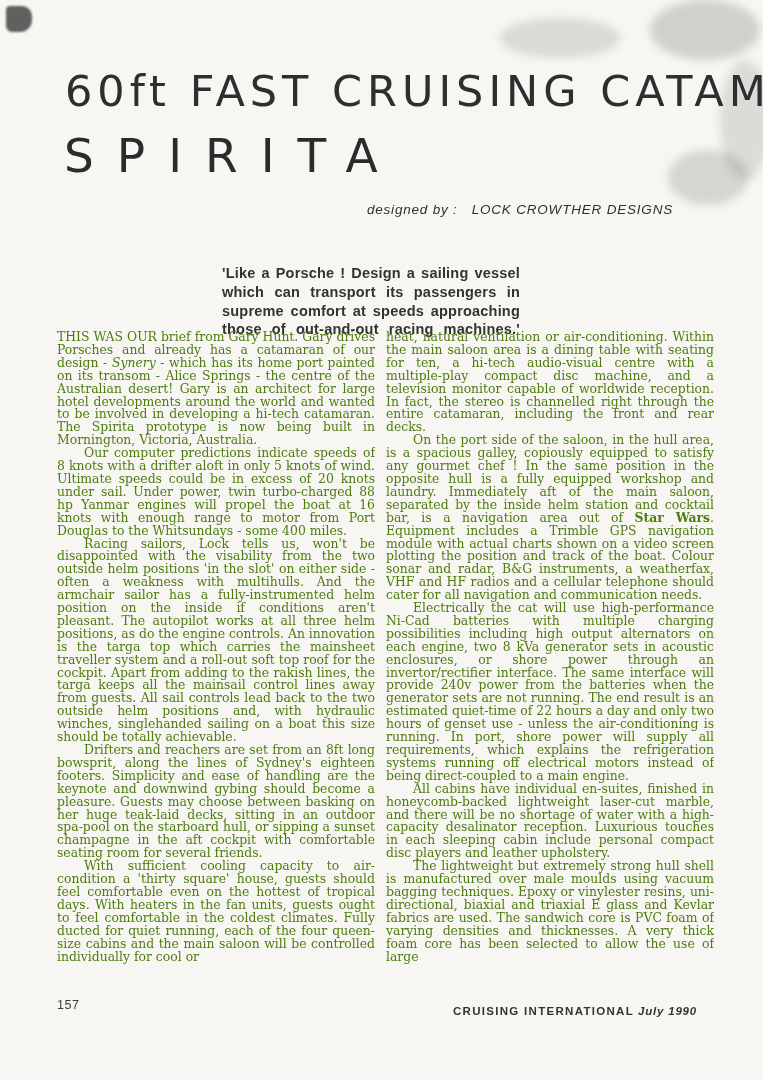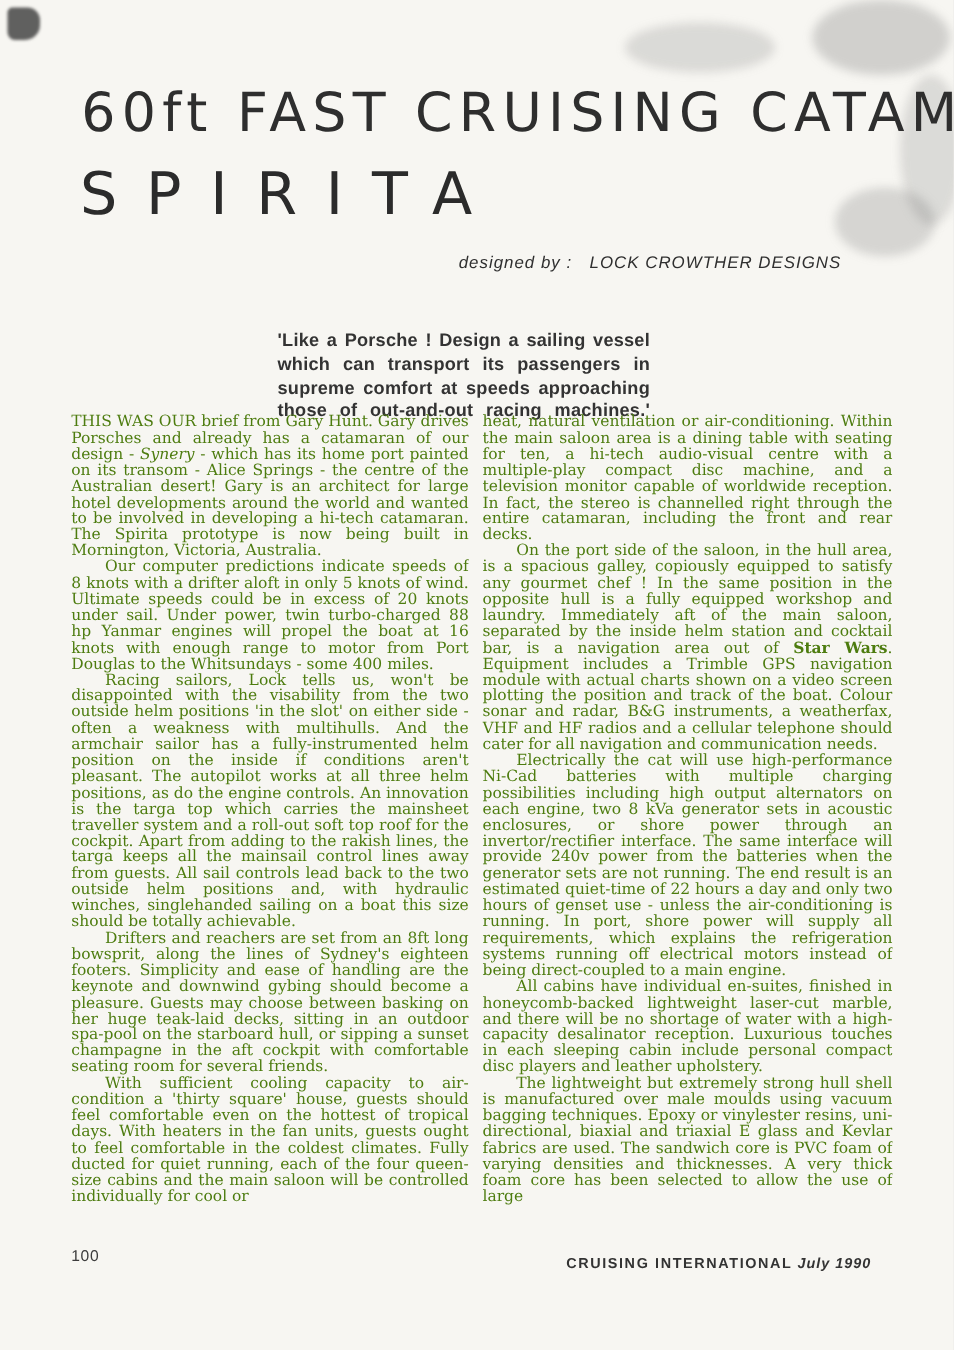--- a/index.html
+++ b/index.html
@@ -99,18 +99,18 @@
       <p class="body-p ind"><span>With sufficient cooling capacity to air-condition a 'thirty square' house, guests should feel comfortable even on the hottest of tropical days. With heaters in the fan units, guests ought to feel comfortable in the coldest climates. Fully ducted for quiet running, each of the four queen-size cabins and the main saloon will be controlled individually for cool or</span></p>
     </div>
   <div class="col col-right">
       <p class="body-p"><span>heat, natural ventilation or air-conditioning. Within the main saloon area is a dining table with seating for ten, a hi-tech audio-visual centre with a multiple-play compact disc machine, and a television monitor capable of worldwide reception. In fact, the stereo is channelled right through the entire catamaran, including the front and rear decks.</span></p>
       <p class="body-p ind"><span>On the port side of the saloon, in the hull area, is a spacious galley, copiously equipped to satisfy any gourmet chef ! In the same position in the opposite hull is a fully equipped workshop and laundry. Immediately aft of the main saloon, separated by the inside helm station and cocktail bar, is a navigation area out of </span><span class="bd">Star Wars</span><span>. Equipment includes a Trimble GPS navigation module with actual charts shown on a video screen plotting the position and track of the boat. Colour sonar and radar, B&amp;G instruments, a weatherfax, VHF and HF radios and a cellular telephone should cater for all navigation and communication needs.</span></p>
       <p class="body-p ind"><span>Electrically the cat will use high-performance Ni-Cad batteries with multiple charging possibilities including high output alternators on each engine, two 8 kVa generator sets in acoustic enclosures, or shore power through an invertor/rectifier interface. The same interface will provide 240v power from the batteries when the generator sets are not running. The end result is an estimated quiet-time of 22 hours a day and only two hours of genset use - unless the air-conditioning is running. In port, shore power will supply all requirements, which explains the refrigeration systems running off electrical motors instead of being direct-coupled to a main engine.</span></p>
       <p class="body-p ind"><span>All cabins have individual en-suites, finished in honeycomb-backed lightweight laser-cut marble, and there will be no shortage of water with a high-capacity desalinator reception. Luxurious touches in each sleeping cabin include personal compact disc players and leather upholstery.</span></p>
       <p class="body-p ind"><span>The lightweight but extremely strong hull shell is manufactured over male moulds using vacuum bagging techniques. Epoxy or vinylester resins, uni-directional, biaxial and triaxial E glass and Kevlar fabrics are used. The sandwich core is PVC foam of varying densities and thicknesses. A very thick foam core has been selected to allow the use of large</span></p>
     </div>
 
-  <div class="page-number">100</div>
+  <div class="page-number">157</div>
   <div class="footer-right">
     <span>CRUISING INTERNATIONAL</span><span class="issue">July 1990</span>
   </div>
 
 </div>
 
 </body></html>

